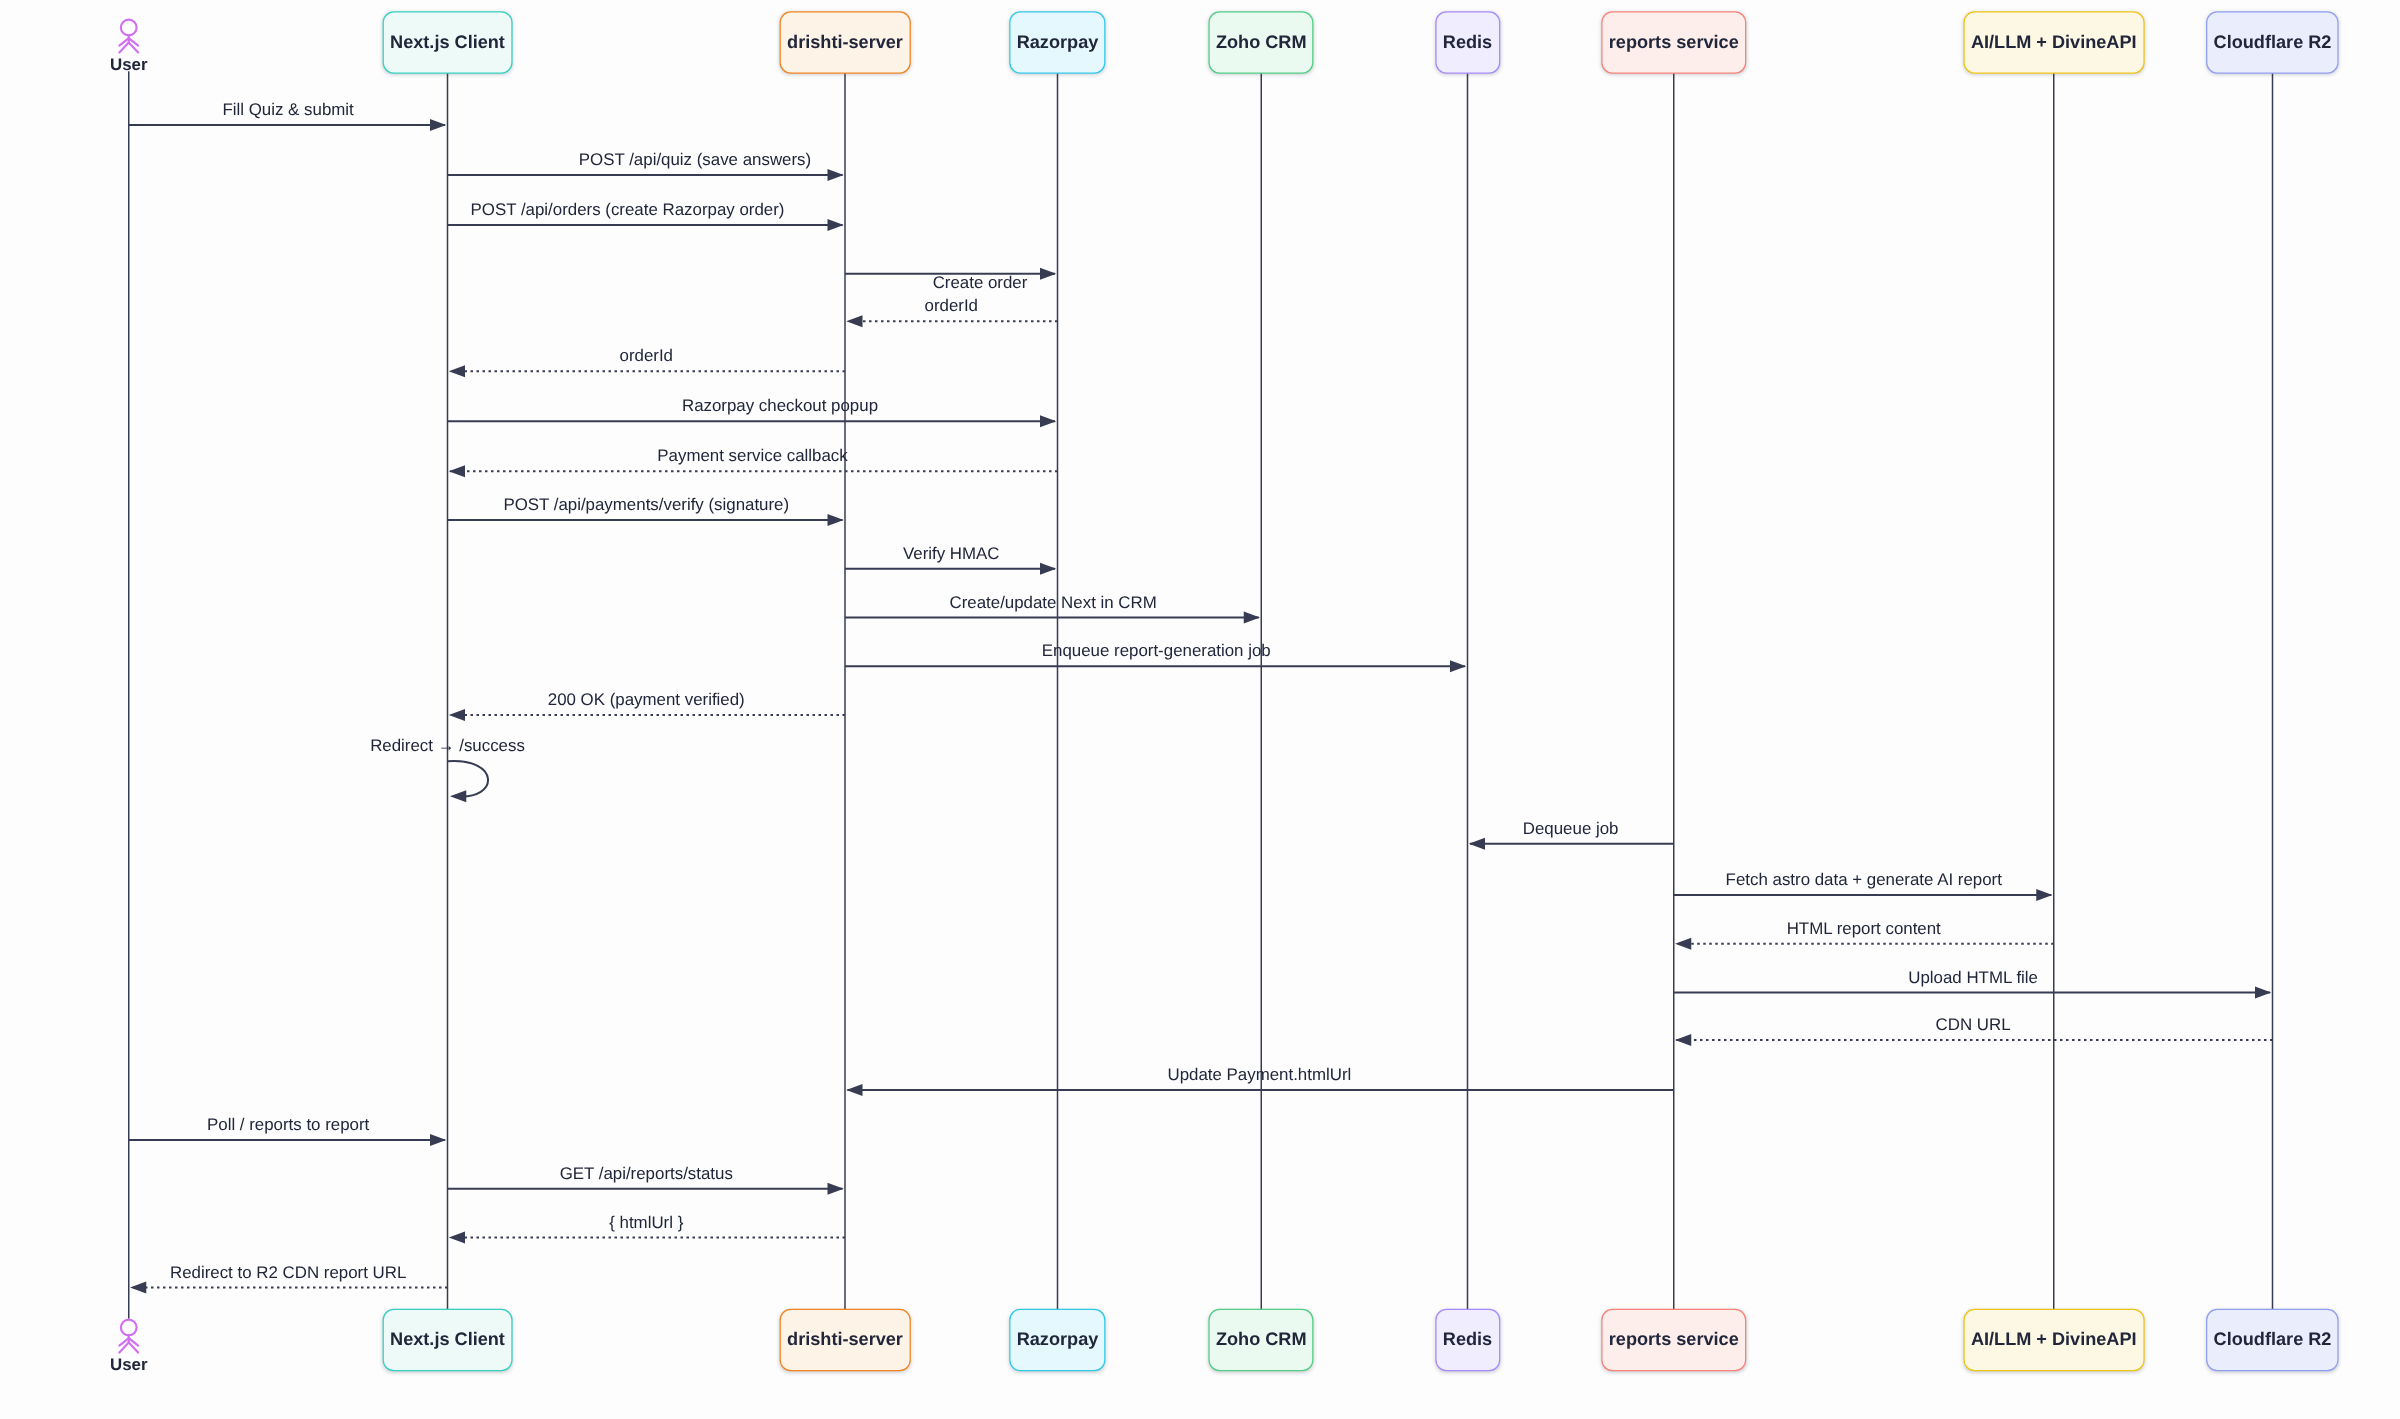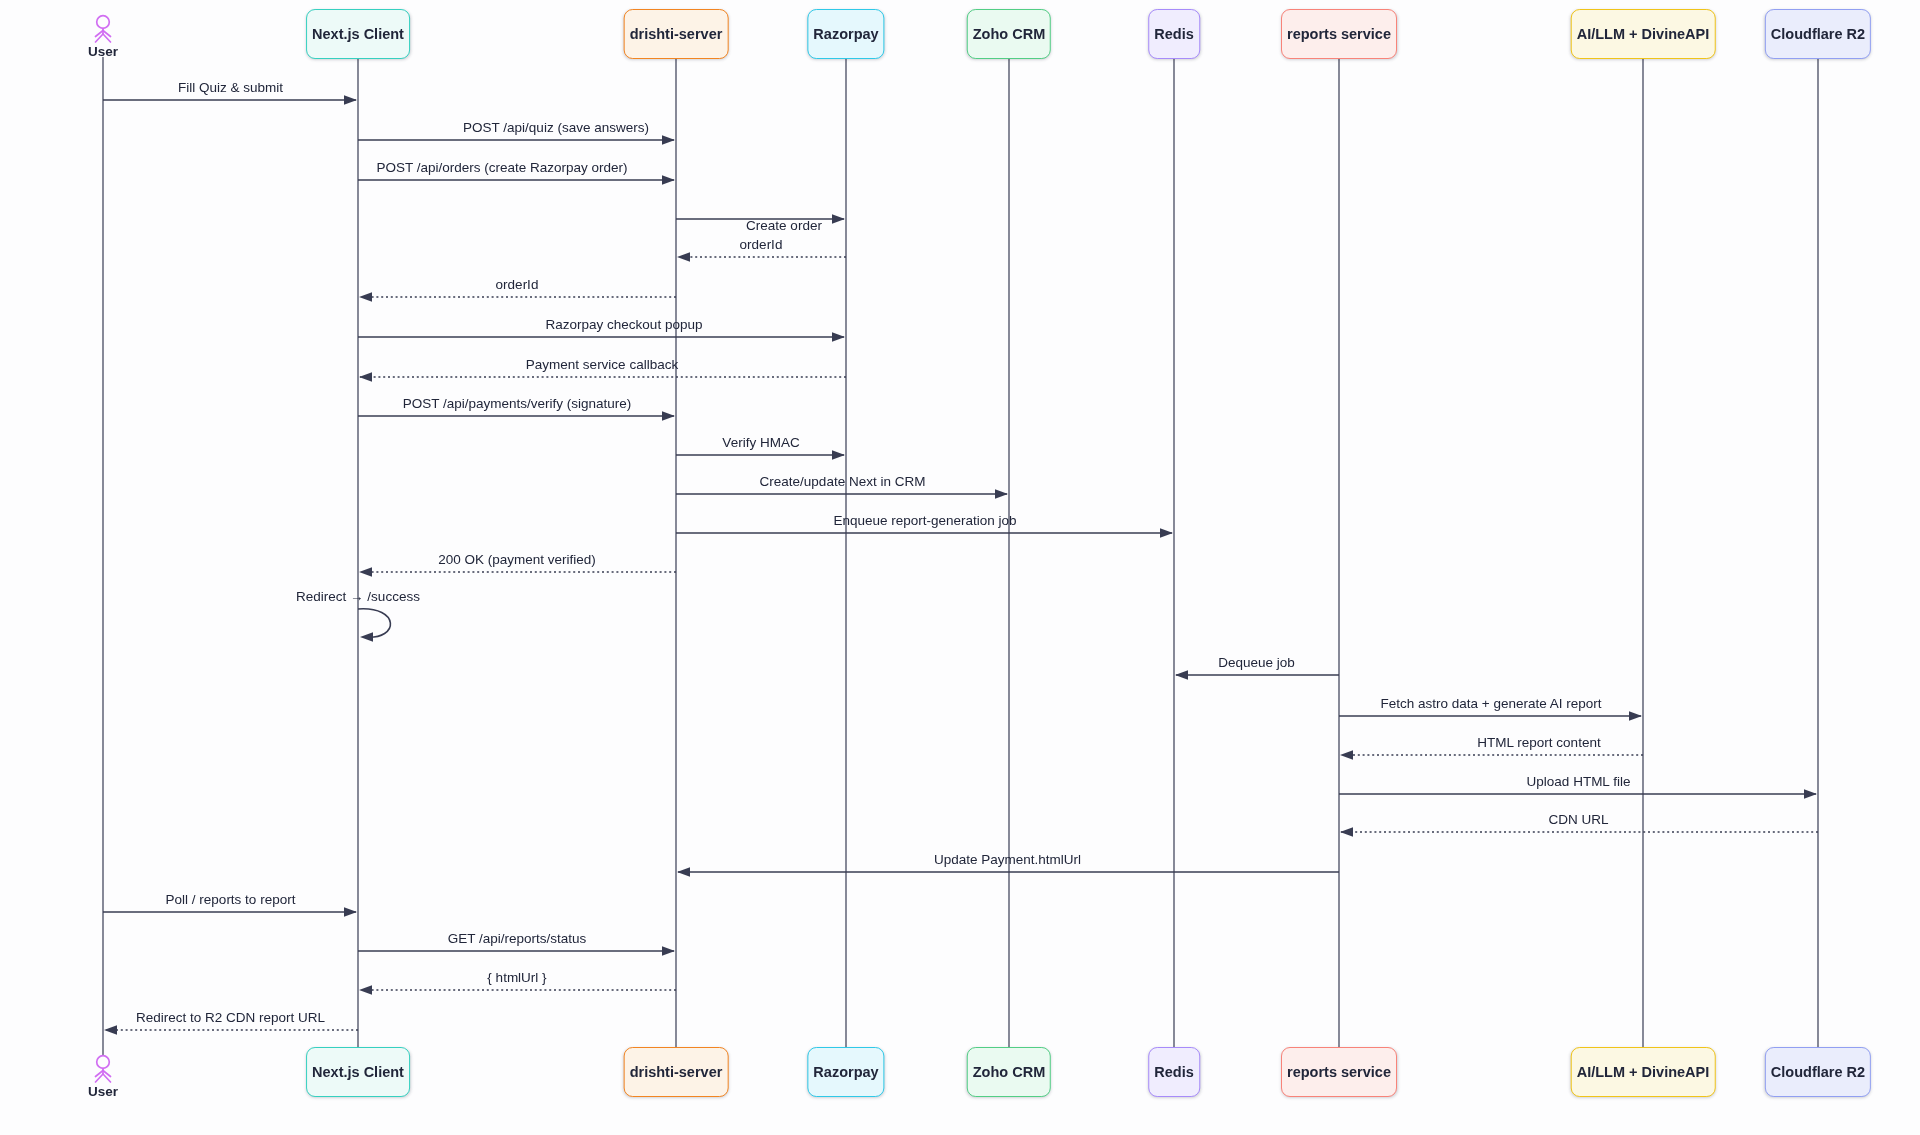--- a/index.html
+++ b/index.html
@@ -148,21 +148,21 @@
     <div class="msg-label" style="left: 602px; top: 316px; padding-left: 44px;">Razorpay checkout popup</div>
     <div class="msg-label" style="left: 602px; top: 356px;">Payment service callback</div>
     <div class="msg-label" style="left: 517px; top: 395px;">POST /api/payments/verify (signature)</div>
     <div class="msg-label" style="left: 761px; top: 434px;">Verify HMAC</div>
     <div class="msg-label" style="left: 842.5px; top: 473px;">Create/update Next in CRM</div>
     <div class="msg-label" style="left: 925px; top: 512px;">Enqueue report-generation job</div>
     <div class="msg-label" style="left: 517px; top: 551px;">200 OK (payment verified)</div>
     <div class="msg-label" style="left: 358px; top: 588px;">Redirect → /success</div>
     <div class="msg-label" style="left: 1256.5px; top: 654px;">Dequeue job</div>
     <div class="msg-label" style="left: 1491px; top: 695px;">Fetch astro data + generate AI report</div>
-    <div class="msg-label" style="left: 1491px; top: 734px; margin-left: 48px;">HTML report content</div>
+    <div class="msg-label" style="left: 1491px; top: 734px;">HTML report content</div>
     <div class="msg-label" style="left: 1578.5px; top: 773px;">Upload HTML file</div>
     <div class="msg-label" style="left: 1578.5px; top: 811px;">CDN URL</div>
     <div class="msg-label" style="left: 1007.5px; top: 851px;">Update Payment.htmlUrl</div>
     <div class="msg-label" style="left: 230.5px; top: 891px;">Poll / reports to report</div>
     <div class="msg-label" style="left: 517px; top: 930px;">GET /api/reports/status</div>
     <div class="msg-label" style="left: 517px; top: 969px;">{ htmlUrl }</div>
     <div class="msg-label" style="left: 230.5px; top: 1009px;">Redirect to R2 CDN report URL</div>
   </div>
 
 </body></html>

